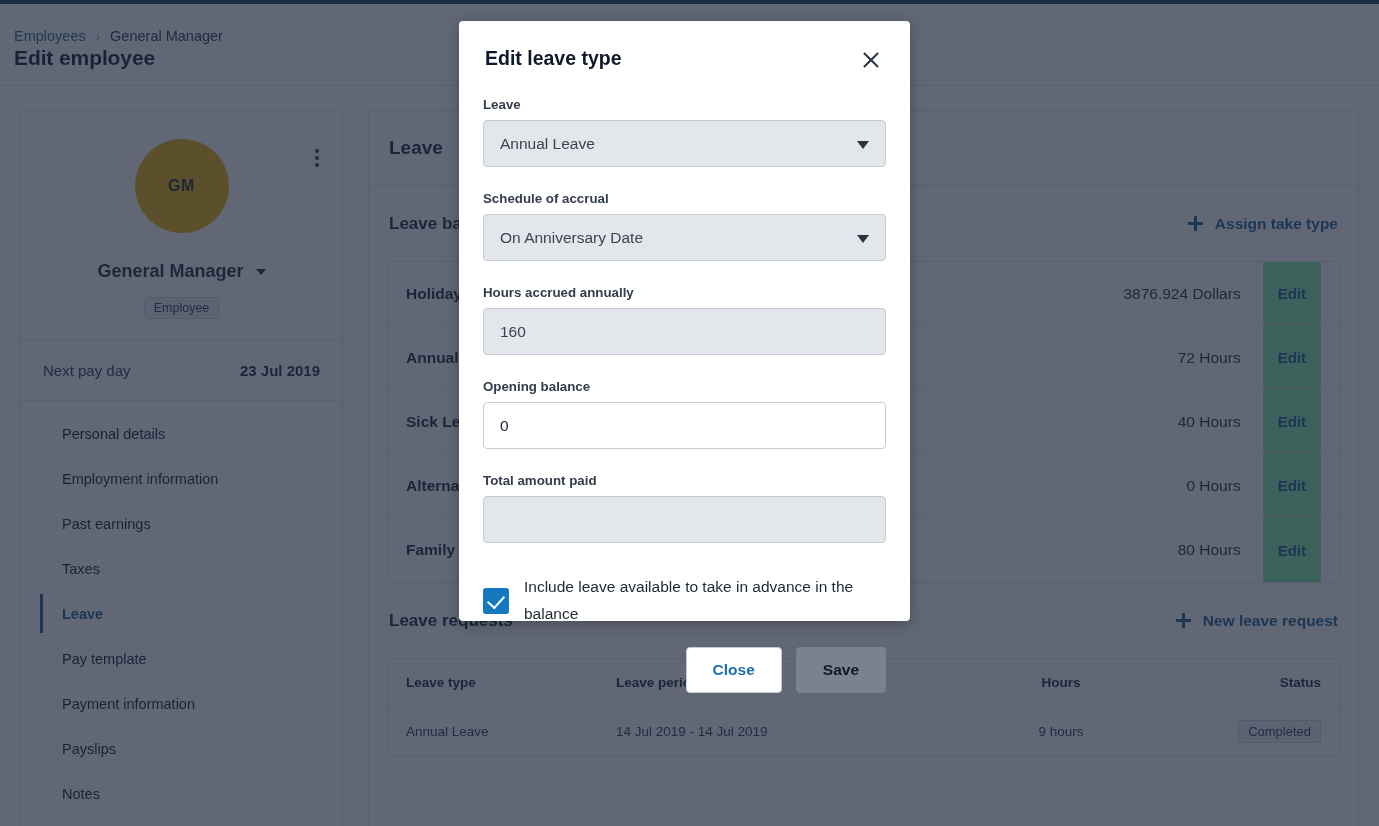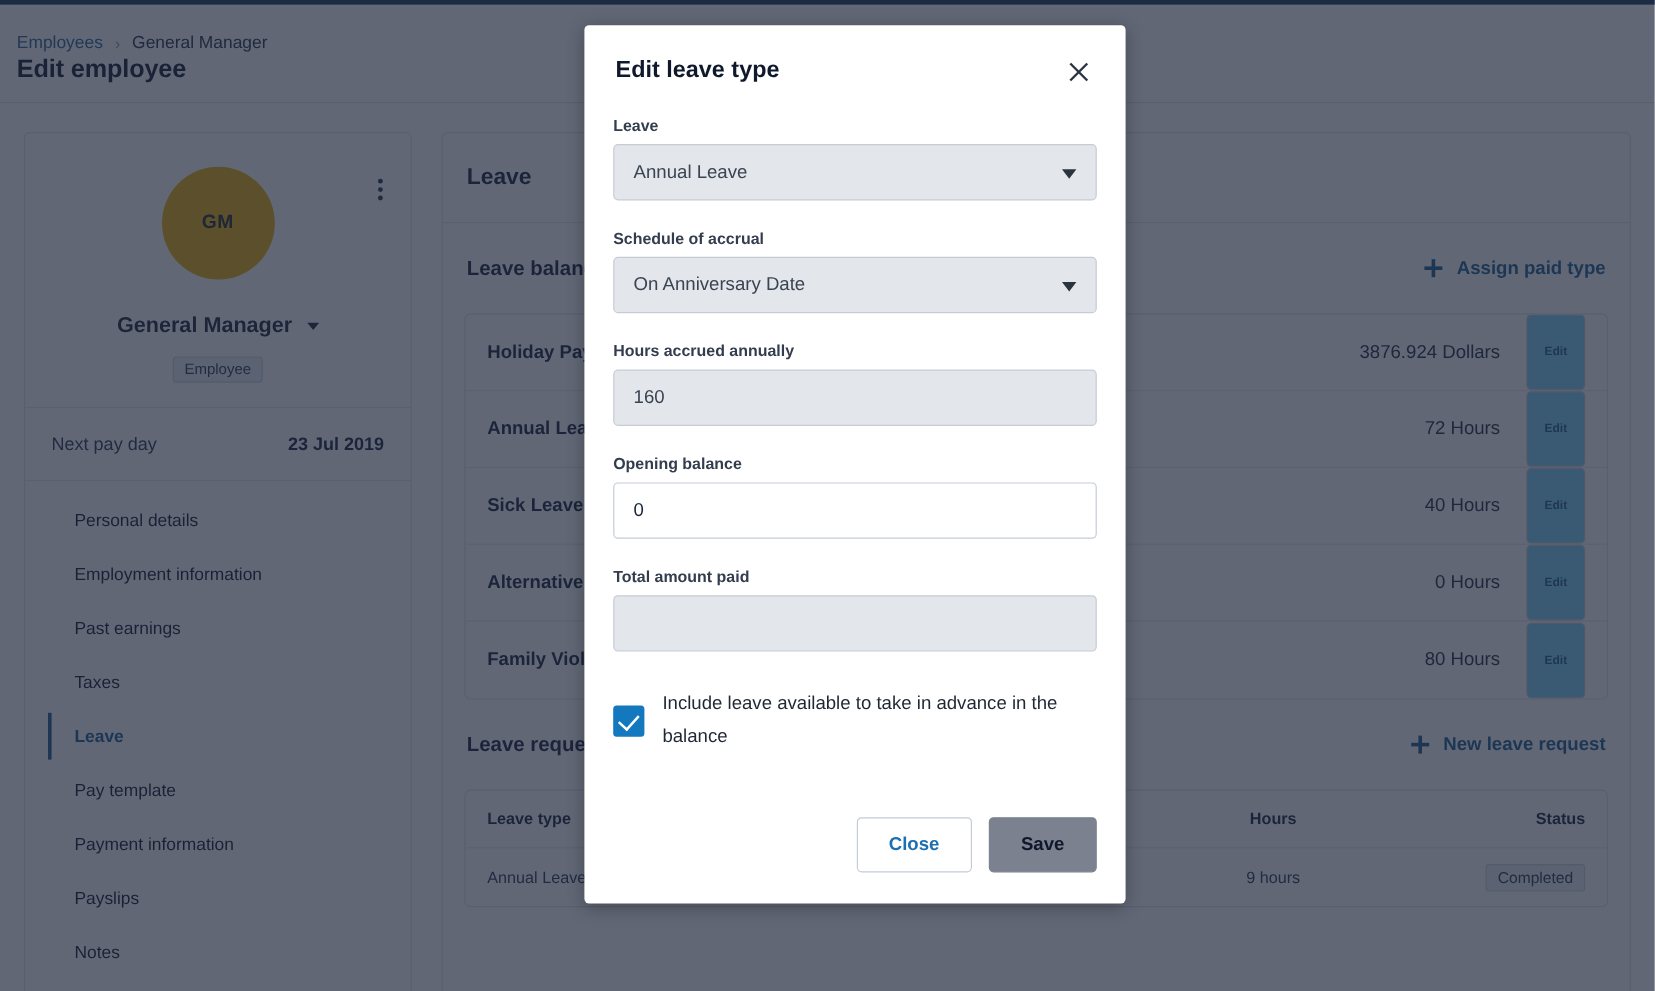--- a/index.html
+++ b/index.html
@@ -129,22 +129,22 @@
   .balrow {
     display: flex; align-items: center; justify-content: flex-end;
     height: 64px; padding: 0 18px; border-bottom: 1px solid #e8eaee;
   }
   .balrow:last-child { border-bottom: none; }
   .balrow .bal-name {
     flex: 1; font-size: 15.5px; font-weight: bold; color: #16203a;
   }
   .balrow .bal-val { font-size: 15.5px; color: #222c3f; margin-right: 22px; }
   .btn-edit {
-    padding: 25px 14px; font-size: 10px; font-weight: bold;
-    color: #1c5d91; background: #7dd3fc;
+    padding: 25px 14px; font-size: 15px; font-weight: bold;
+    color: #1c5d91; background: #86efac;
     border: 1px solid #c6ccd6; border-radius: 4px;
   }
 
   .reqbox { margin: 0 18px; border: 1px solid #dfe3e8; border-radius: 5px; overflow: hidden; }
   .reqhead, .reqrow { display: flex; align-items: center; height: 48px; padding: 0 18px; }
   .reqhead { border-bottom: 1px solid #e8eaee; font-size: 13.5px; font-weight: bold; color: #16203a; }
   .reqrow { font-size: 13.5px; color: #2b3850; }
   .c-type { width: 210px; }
   .c-period { width: 350px; }
   .c-hours { width: 190px; text-align: center; }
@@ -155,24 +155,24 @@
   }
 
   
   #overlay {
     position: absolute; inset: 0;
     background: rgba(30, 38, 58, 0.70);
   }
 
   
   #modal {
-    position: absolute; left: 459px; top: 21px; width: 451px; height: 732px;
+    position: absolute; left: 459px; top: 21px; width: 451px; height: 600px;
     background: #ffffff; border-radius: 4px;
     box-shadow: 0 3px 14px rgba(0,0,0,0.28);
-    display: flex; flex-direction: column; margin-left: 28px;
+    display: flex; flex-direction: column;
   }
   .modal-head {
     padding: 26px 26px 0 26px;
     display: flex; align-items: flex-start; justify-content: space-between;
   }
   .modal-title { font-size: 19.5px; font-weight: bold; color: #10182c; }
   .close-btn {
     width: 26px; height: 26px; position: relative; background: none; border: none;
     cursor: pointer; padding: 0;
   }
@@ -303,21 +303,21 @@
     </div>
   </div>
 
   <div class="maincard">
     <div class="sec-head">Leave</div>
 
     <div class="sub-head">
       <span>Leave balances</span>
       <span class="link-action">
         <span class="plus"></span>
-        <span>Assign paid type</span>
+        <span>Assign take type</span>
       </span>
     </div>
 
     <div class="balbox">
       <div class="balrow">
         <span class="bal-name">Holiday Pay</span>
         <span class="bal-val">3876.924 Dollars</span>
         <button class="btn-edit">Edit</button>
       </div>
       <div class="balrow">

